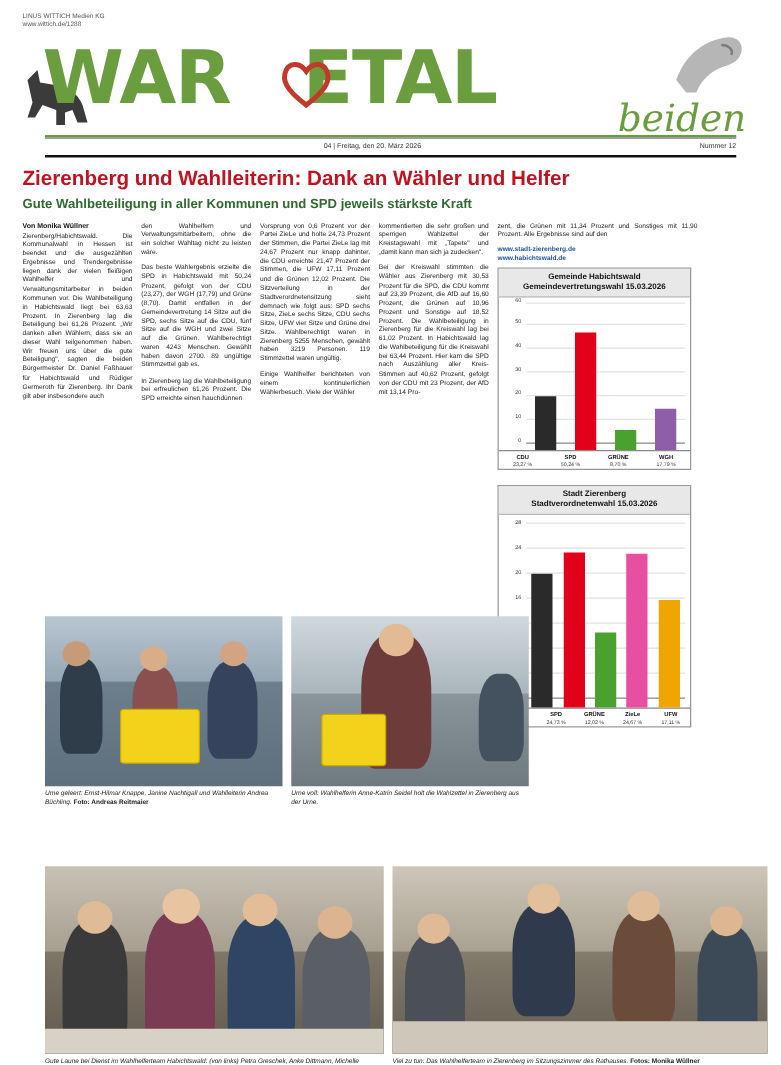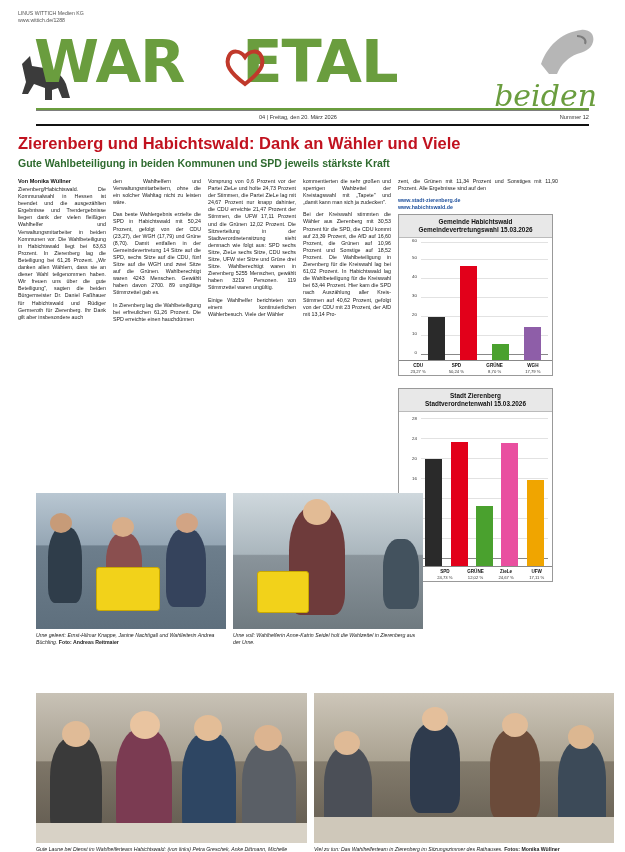--- a/index.html
+++ b/index.html
@@ -158,22 +158,22 @@
     <div class="rule-green"></div>
     <div class="rule-thin"></div>
     <div class="issue-row">
       <span></span>
       <span class="issue-center">04 | Freitag, den 20. März 2026</span>
       <span>Nummer 12</span>
     </div>
     <div class="rule-black"></div>
   </div>
 
-  <div class="headline">Zierenberg und Habichtswald: Dank an Wähler und Viele</div>
-  <div class="subhead">Gute Wahlbeteiligung in beiden Kommunen und SPD jeweils stärkste Kraft</div>
+  <div class="headline">Zierenberg und Wahlleiterin: Dank an Wähler und Helfer</div>
+  <div class="subhead">Gute Wahlbeteiligung in aller Kommunen und SPD jeweils stärkste Kraft</div>
 
   <div class="article">
 
     <div class="col">
       <div class="byline">Von Monika Wüllner</div>
       <p>Zierenberg/Habichtswald. Die Kommunalwahl in Hessen ist beendet und die ausgezählten Ergebnisse und Trendergebnisse liegen dank der vielen fleißigen Wahlhelfer und Verwaltungsmitarbeiter in beiden Kommunen vor. Die Wahlbeteiligung in Habichtswald liegt bei 63,63 Prozent. In Zierenberg lag die Beteiligung bei 61,26 Prozent. „Wir danken allen Wählern, dass sie an dieser Wahl teilgenommen haben. Wir freuen uns über die gute Beteiligung", sagten die beiden Bürgermeister Dr. Daniel Faßhauer für Habichtswald und Rüdiger Germeroth für Zierenberg. Ihr Dank gilt aber insbesondere auch</p>
     </div>
 
     <div class="col">
       <p>den Wahlhelfern und Verwaltungsmitarbeitern, ohne die ein solcher Wahltag nicht zu leisten wäre.</p>

